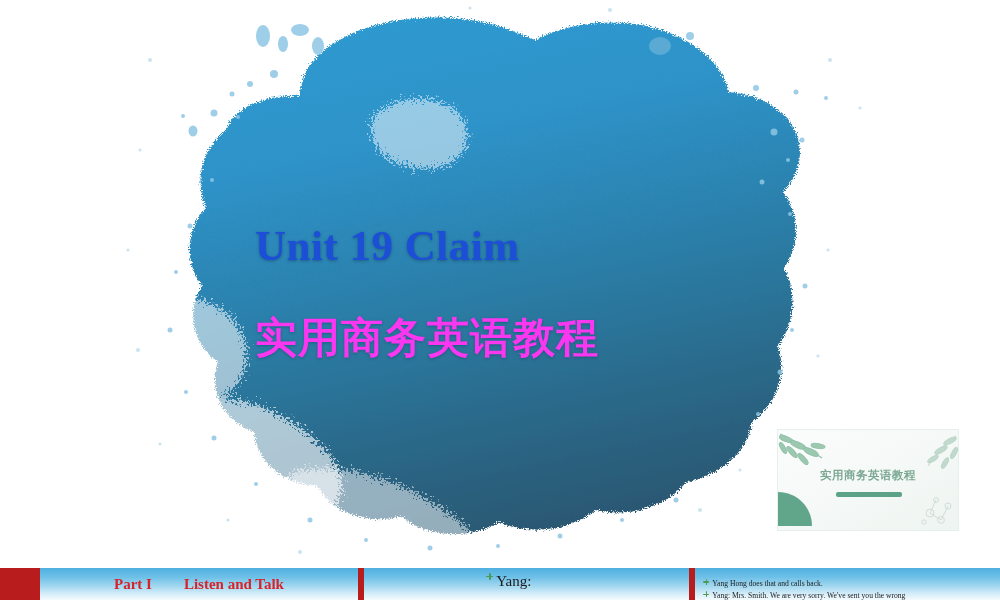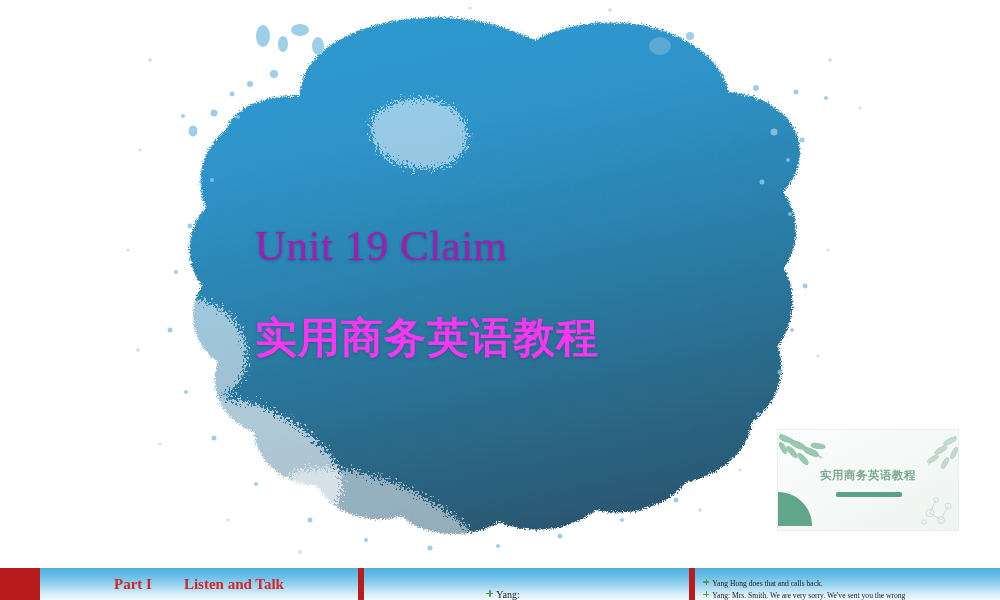--- a/index.html
+++ b/index.html
@@ -32,24 +32,24 @@
 
   
   #title-block {
     position: absolute;
     left: 255px;
     top: 222px;
     width: 560px;
   }
   #main-title {
     font-family: "Liberation Serif", serif;
-    font-weight: normal;
+    font-weight: bold;
     font-size: 43px;
     line-height: 1.12;
-    color: #a21caf;
+    color: #1d4ed8;
     letter-spacing: 0.5px;
     text-shadow: 0 1px 3px rgba(10,50,70,0.45);
     white-space: nowrap;
   }
   #sub-title {
     margin-top: 45px;
     font-family: "DejaVu Sans", sans-serif;
     font-weight: bold;
     font-size: 42px;
     line-height: 1.1;
@@ -138,24 +138,23 @@
   #part-roman { margin-left: 74px; }
   #part-topic { margin-left: 32px; }
 
   
   #panel-dlg1-inner {
     position: absolute;
     left: 122px;
     top: 3px;
     right: 4px;
     font-family: "Liberation Serif", serif;
-    font-size: 10px;
+    font-size: 15px;
     line-height: 1.35;
     color: #1c1c1c;
-    margin-top: 17px;
   }
   .dlg-line { display: flex; align-items: flex-start; }
   .dlg-speaker { display: inline-block; min-width: 42px; flex: 0 0 auto; }
   .dlg-text { flex: 1 1 auto; }
 
   
   #panel-dlg2-inner {
     position: absolute;
     left: 8px;
     top: 10px;

